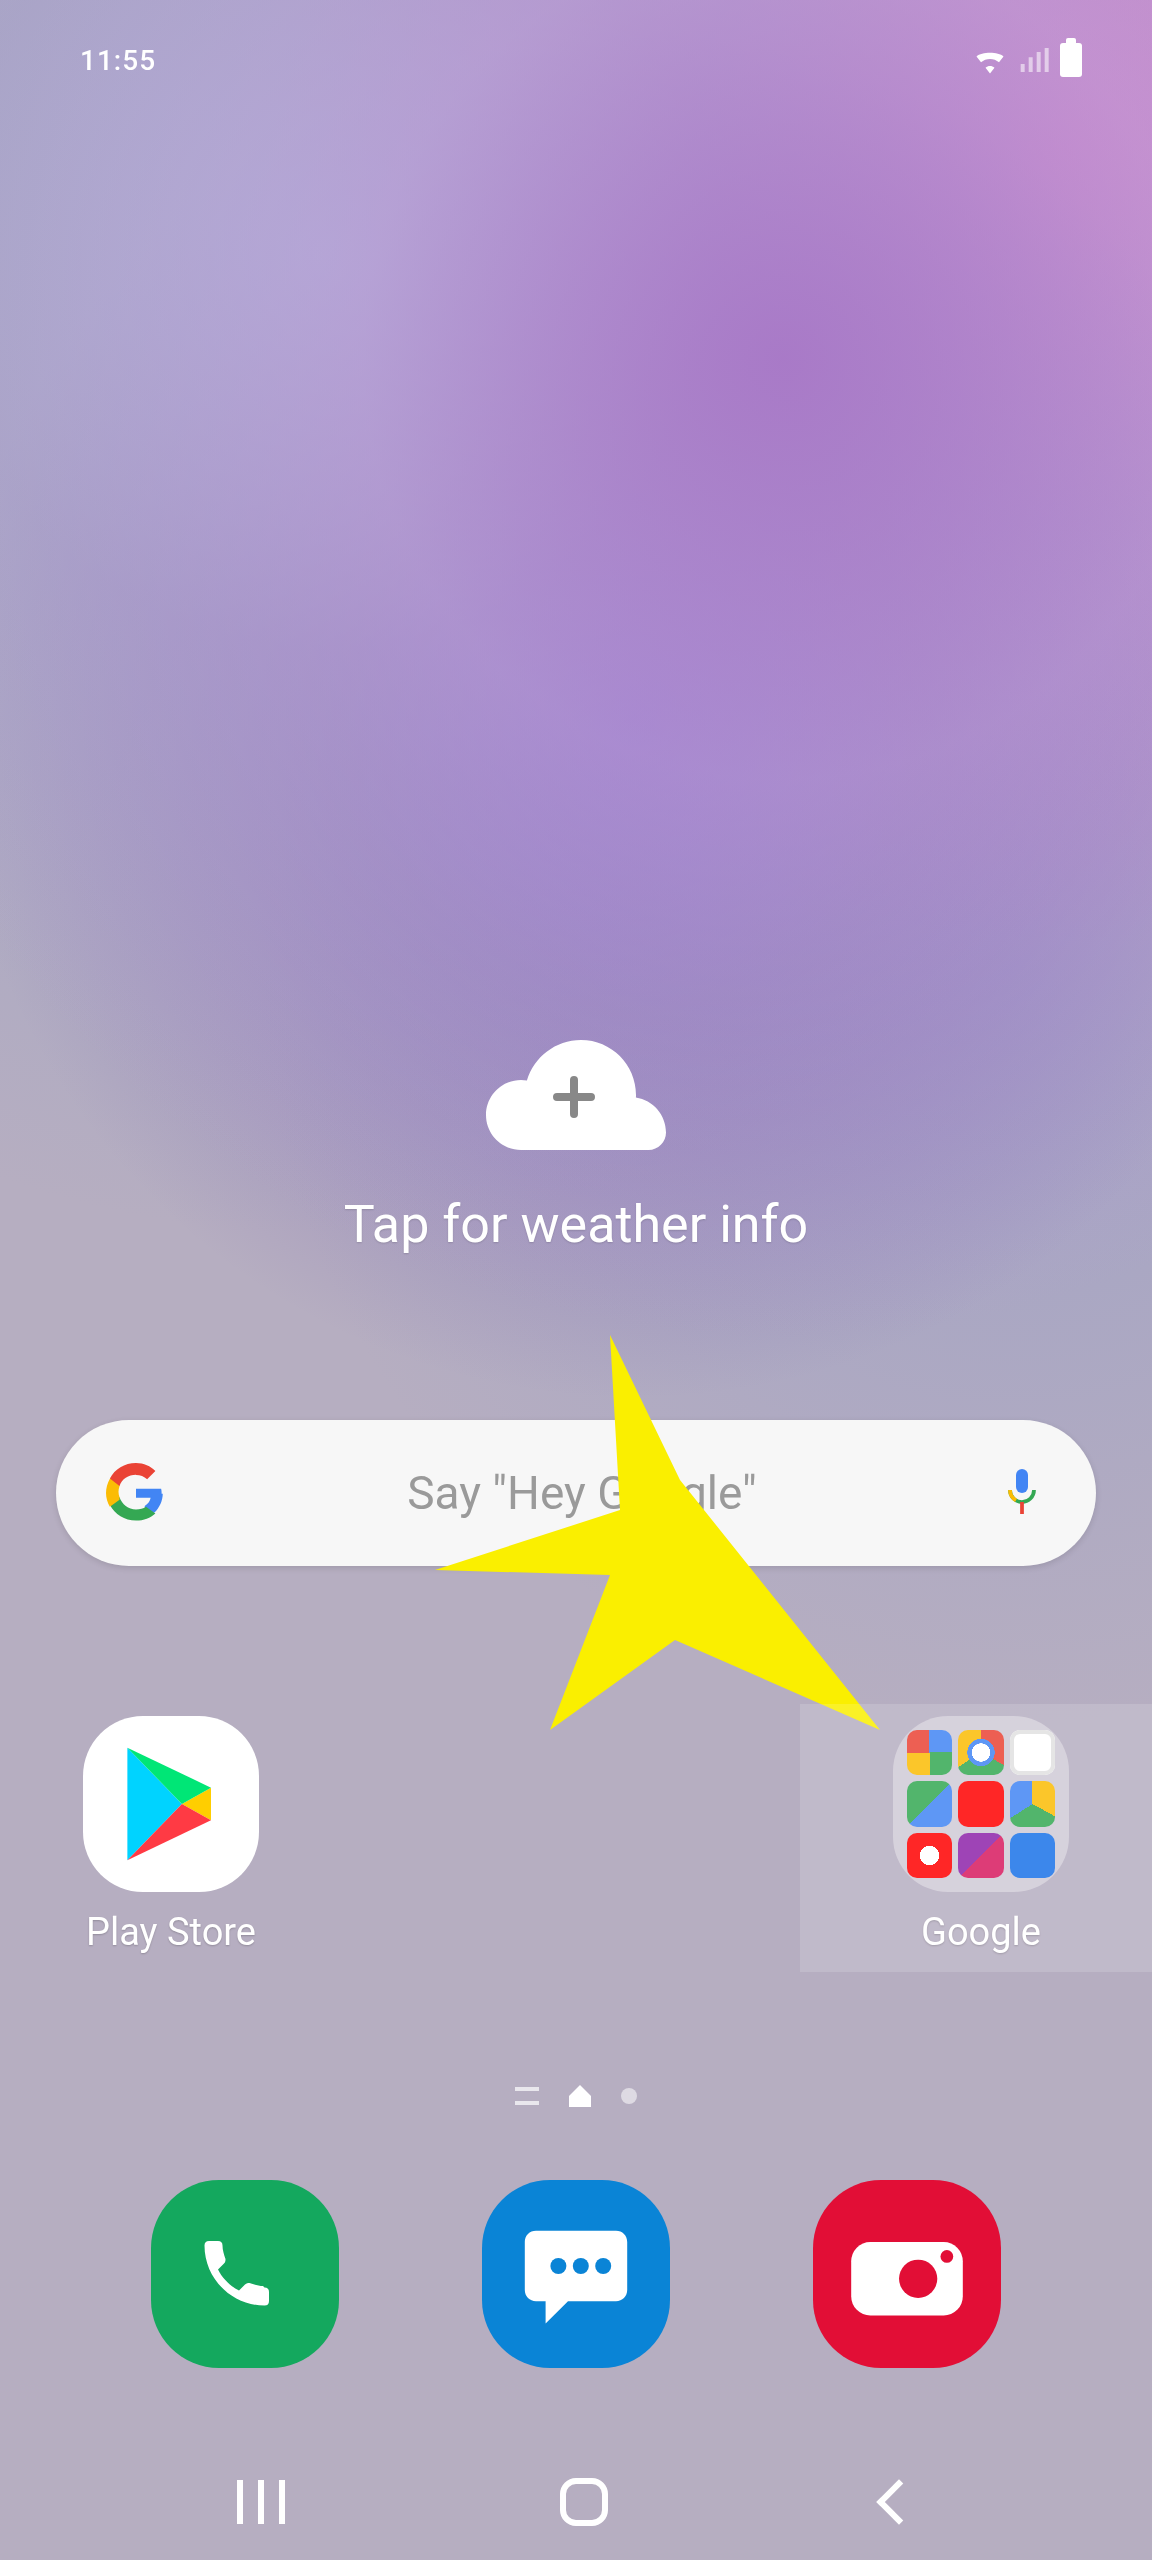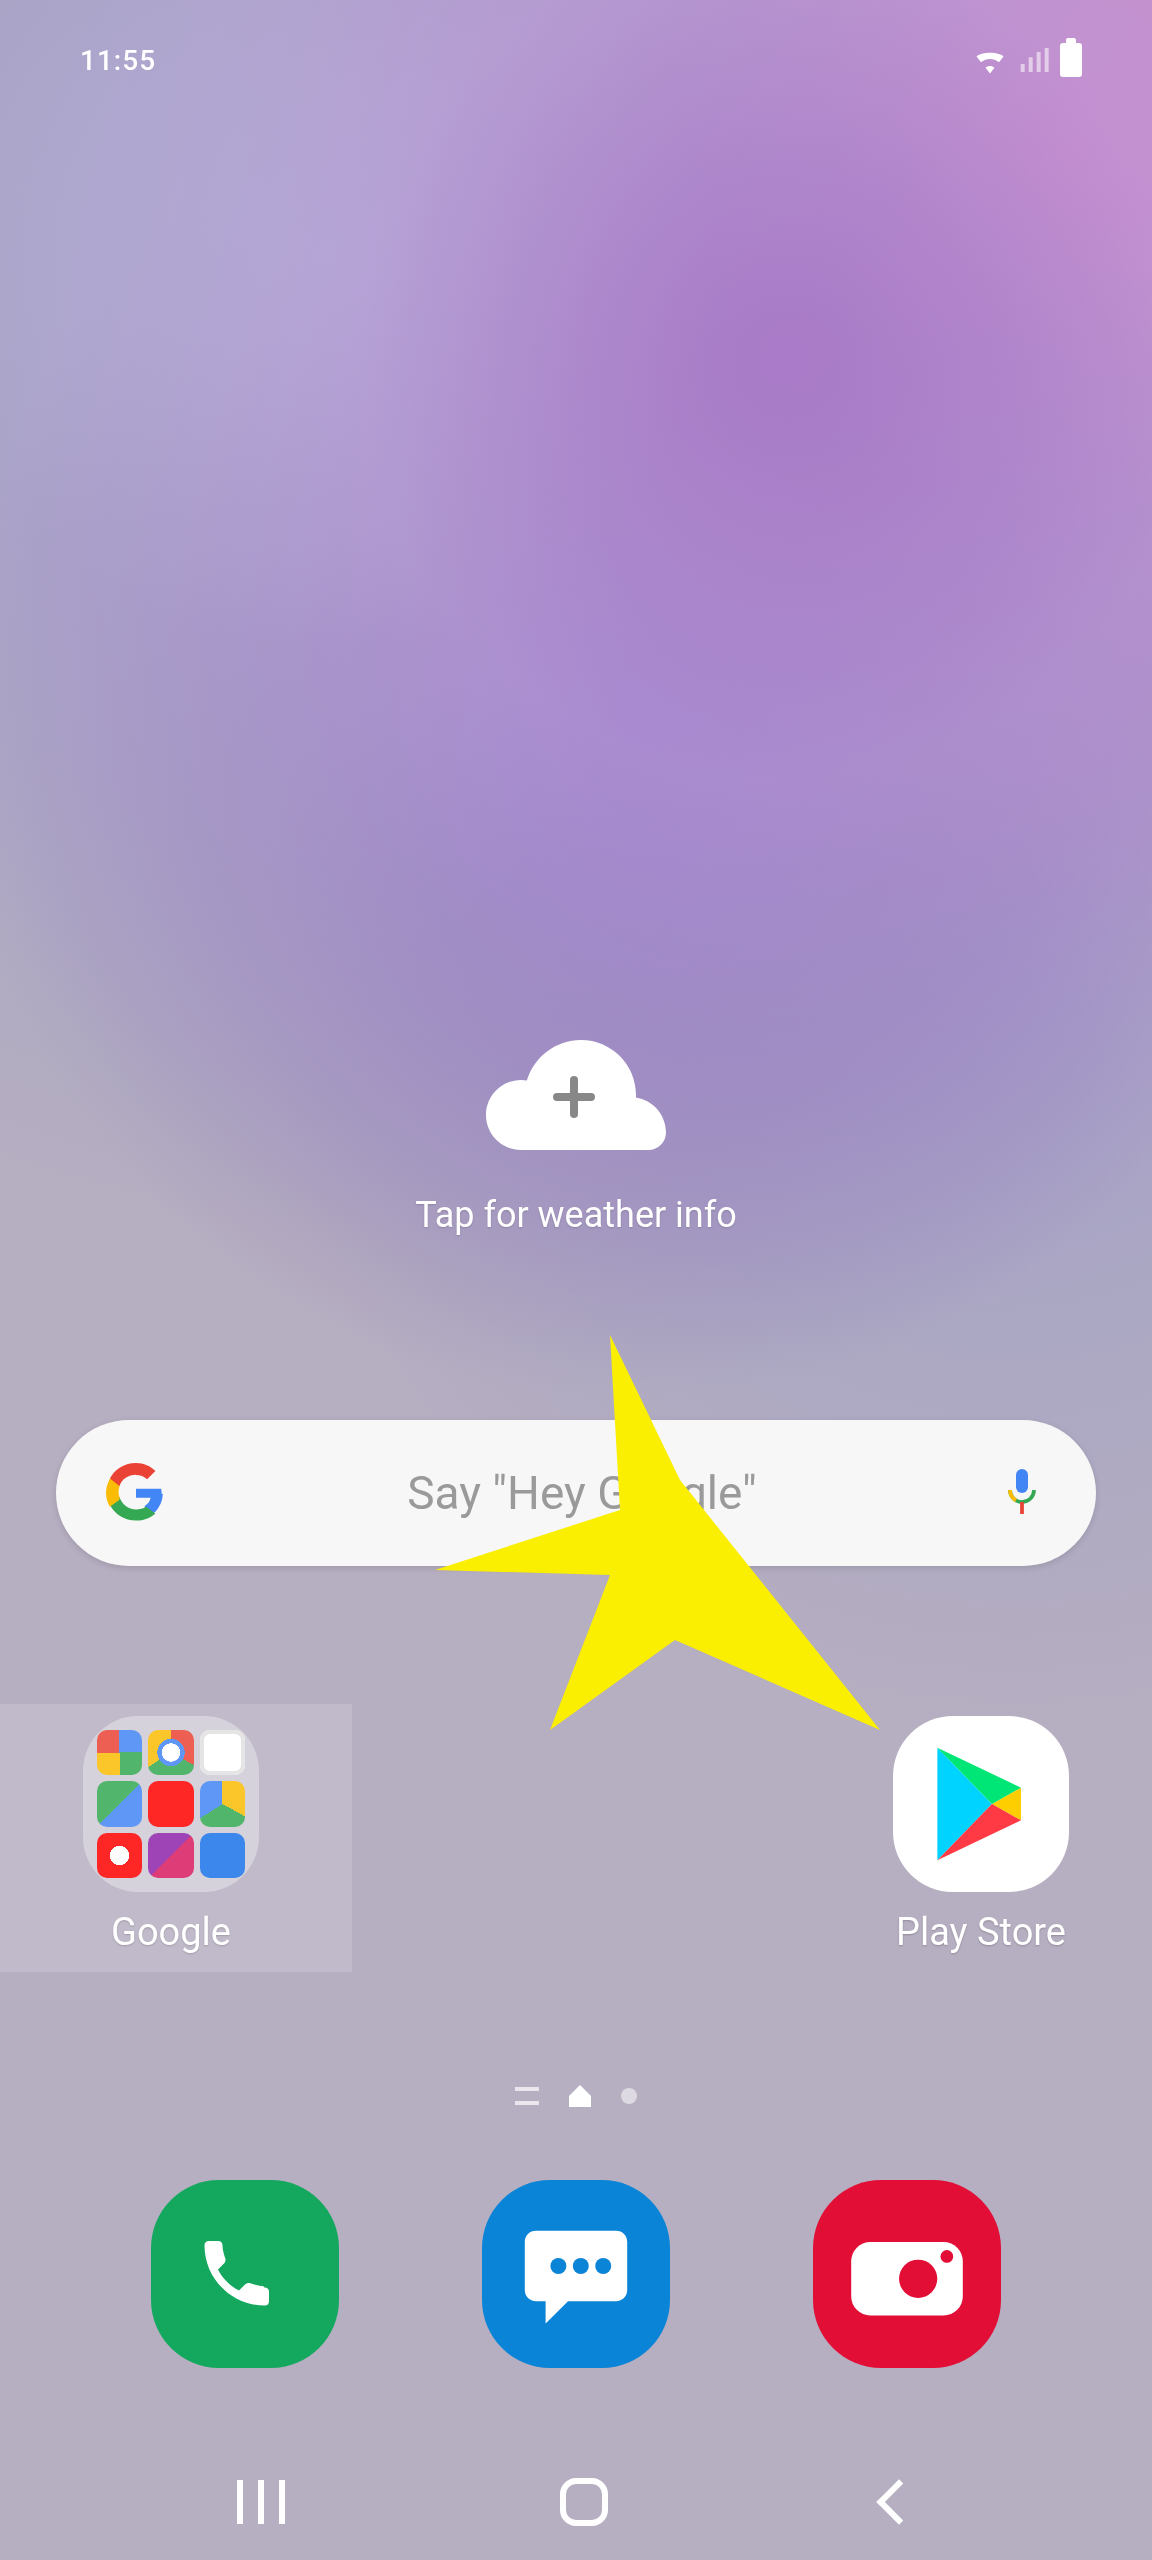--- a/index.html
+++ b/index.html
@@ -22,21 +22,21 @@
     .status-icons { display:flex; align-items:center; gap:10px; }
     .wifi-icon { width:36px; height:28px; }
     .signal-icon { width:32px; height:28px; }
     .battery-icon { width:22px; height:34px; background:#fff; border-radius:3px; position:relative; }
     .battery-icon::before { content:""; position:absolute; top:-5px; left:6px; width:10px; height:5px; background:#fff; border-radius:2px 2px 0 0; }
 
     
     .weather { position:absolute; top:1040px; left:0; right:0; text-align:center; }
     .cloud-icon { width:180px; height:110px; margin:0 auto 44px; position:relative; }
     .cloud-icon svg { width:100%; height:100%; }
-    .weather-text { font-size:36px; color:#fff; font-weight:400; text-shadow:0 1px 2px rgba(0,0,0,.15); }
+    .weather-text { font-size:52px; color:#fff; font-weight:400; text-shadow:0 1px 2px rgba(0,0,0,.15); }
 
     
     .search { position:absolute; top:1420px; left:56px; right:56px; height:146px; background:#f7f7f7; border-radius:73px; display:flex; align-items:center; padding:0 50px; box-shadow:0 2px 6px rgba(0,0,0,.12); }
     .g-logo { width:60px; height:60px; flex:0 0 auto; }
     .search-text { flex:1; text-align:center; color:#9a9a9a; font-size:46px; font-weight:400; }
     .mic-icon { width:48px; height:48px; flex:0 0 auto; }
 
     
     .arrow { position:absolute; top:1335px; left:435px; width:445px; height:395px; pointer-events:none; }
     .arrow svg { width:100%; height:100%; }
@@ -124,44 +124,44 @@
     </svg>
 </div>
 
 <div class="arrow">
   <svg viewBox="0 0 445 395">
       <polygon fill="#faef00" points="175,0 245,145 445,395 240,305 115,395 175,240 0,235 185,175"></polygon>
     </svg>
 </div>
 
 <div class="app-row">
+  <div class="app">
+    <div class="app-icon play-store">
+      <svg viewBox="0 0 60 66">
+          <path fill="#00d3ff" d="M6 2l30 31L6 64z"></path>
+          <path fill="#ffce00" d="M36 33l16-9v18z"></path>
+          <path fill="#ff3a44" d="M6 64l30-31 16 9z"></path>
+          <path fill="#00e676" d="M6 2l46 22-16 9z"></path>
+        </svg>
+    </div>
+    <div class="app-label">Play Store</div>
+  </div>
   <div class="app google">
     <div class="google-folder">
       <div class="folder-item" style="background:conic-gradient(#4285F4 0 25%,#34A853 0 50%,#FBBC05 0 75%,#EA4335 0)"></div>
       <div class="folder-item" style="background:radial-gradient(circle,#fff 28%,#4285F4 29% 42%, transparent 43%),conic-gradient(#EA4335 0 33%,#34A853 0 66%,#FBBC05 0)"></div>
       <div class="folder-item" style="background:#fff; box-shadow:inset 0 0 0 4px #e5e5e5; position:relative"></div>
       <div class="folder-item" style="background:linear-gradient(135deg,#34A853 50%,#4285F4 50%)"></div>
       <div class="folder-item" style="background:#ff0000"></div>
       <div class="folder-item" style="background:conic-gradient(#FBBC05 0 33%,#34A853 0 66%,#4285F4 0)"></div>
       <div class="folder-item" style="background:radial-gradient(circle,#fff 30%,#ff0000 31%)"></div>
       <div class="folder-item" style="background:linear-gradient(135deg,#8e24aa 50%,#d81b60 50%)"></div>
       <div class="folder-item" style="background:#1a73e8"></div>
     </div>
     <div class="app-label">Google</div>
-  </div>
-  <div class="app">
-    <div class="app-icon play-store">
-      <svg viewBox="0 0 60 66">
-          <path fill="#00d3ff" d="M6 2l30 31L6 64z"></path>
-          <path fill="#ffce00" d="M36 33l16-9v18z"></path>
-          <path fill="#ff3a44" d="M6 64l30-31 16 9z"></path>
-          <path fill="#00e676" d="M6 2l46 22-16 9z"></path>
-        </svg>
-    </div>
-    <div class="app-label">Play Store</div>
   </div>
 </div>
 
 <div class="page-ind">
   <div class="pg-lines"></div>
   <div class="pg-home"></div>
   <div class="pg-dot"></div>
 </div>
 
 <div class="dock">

